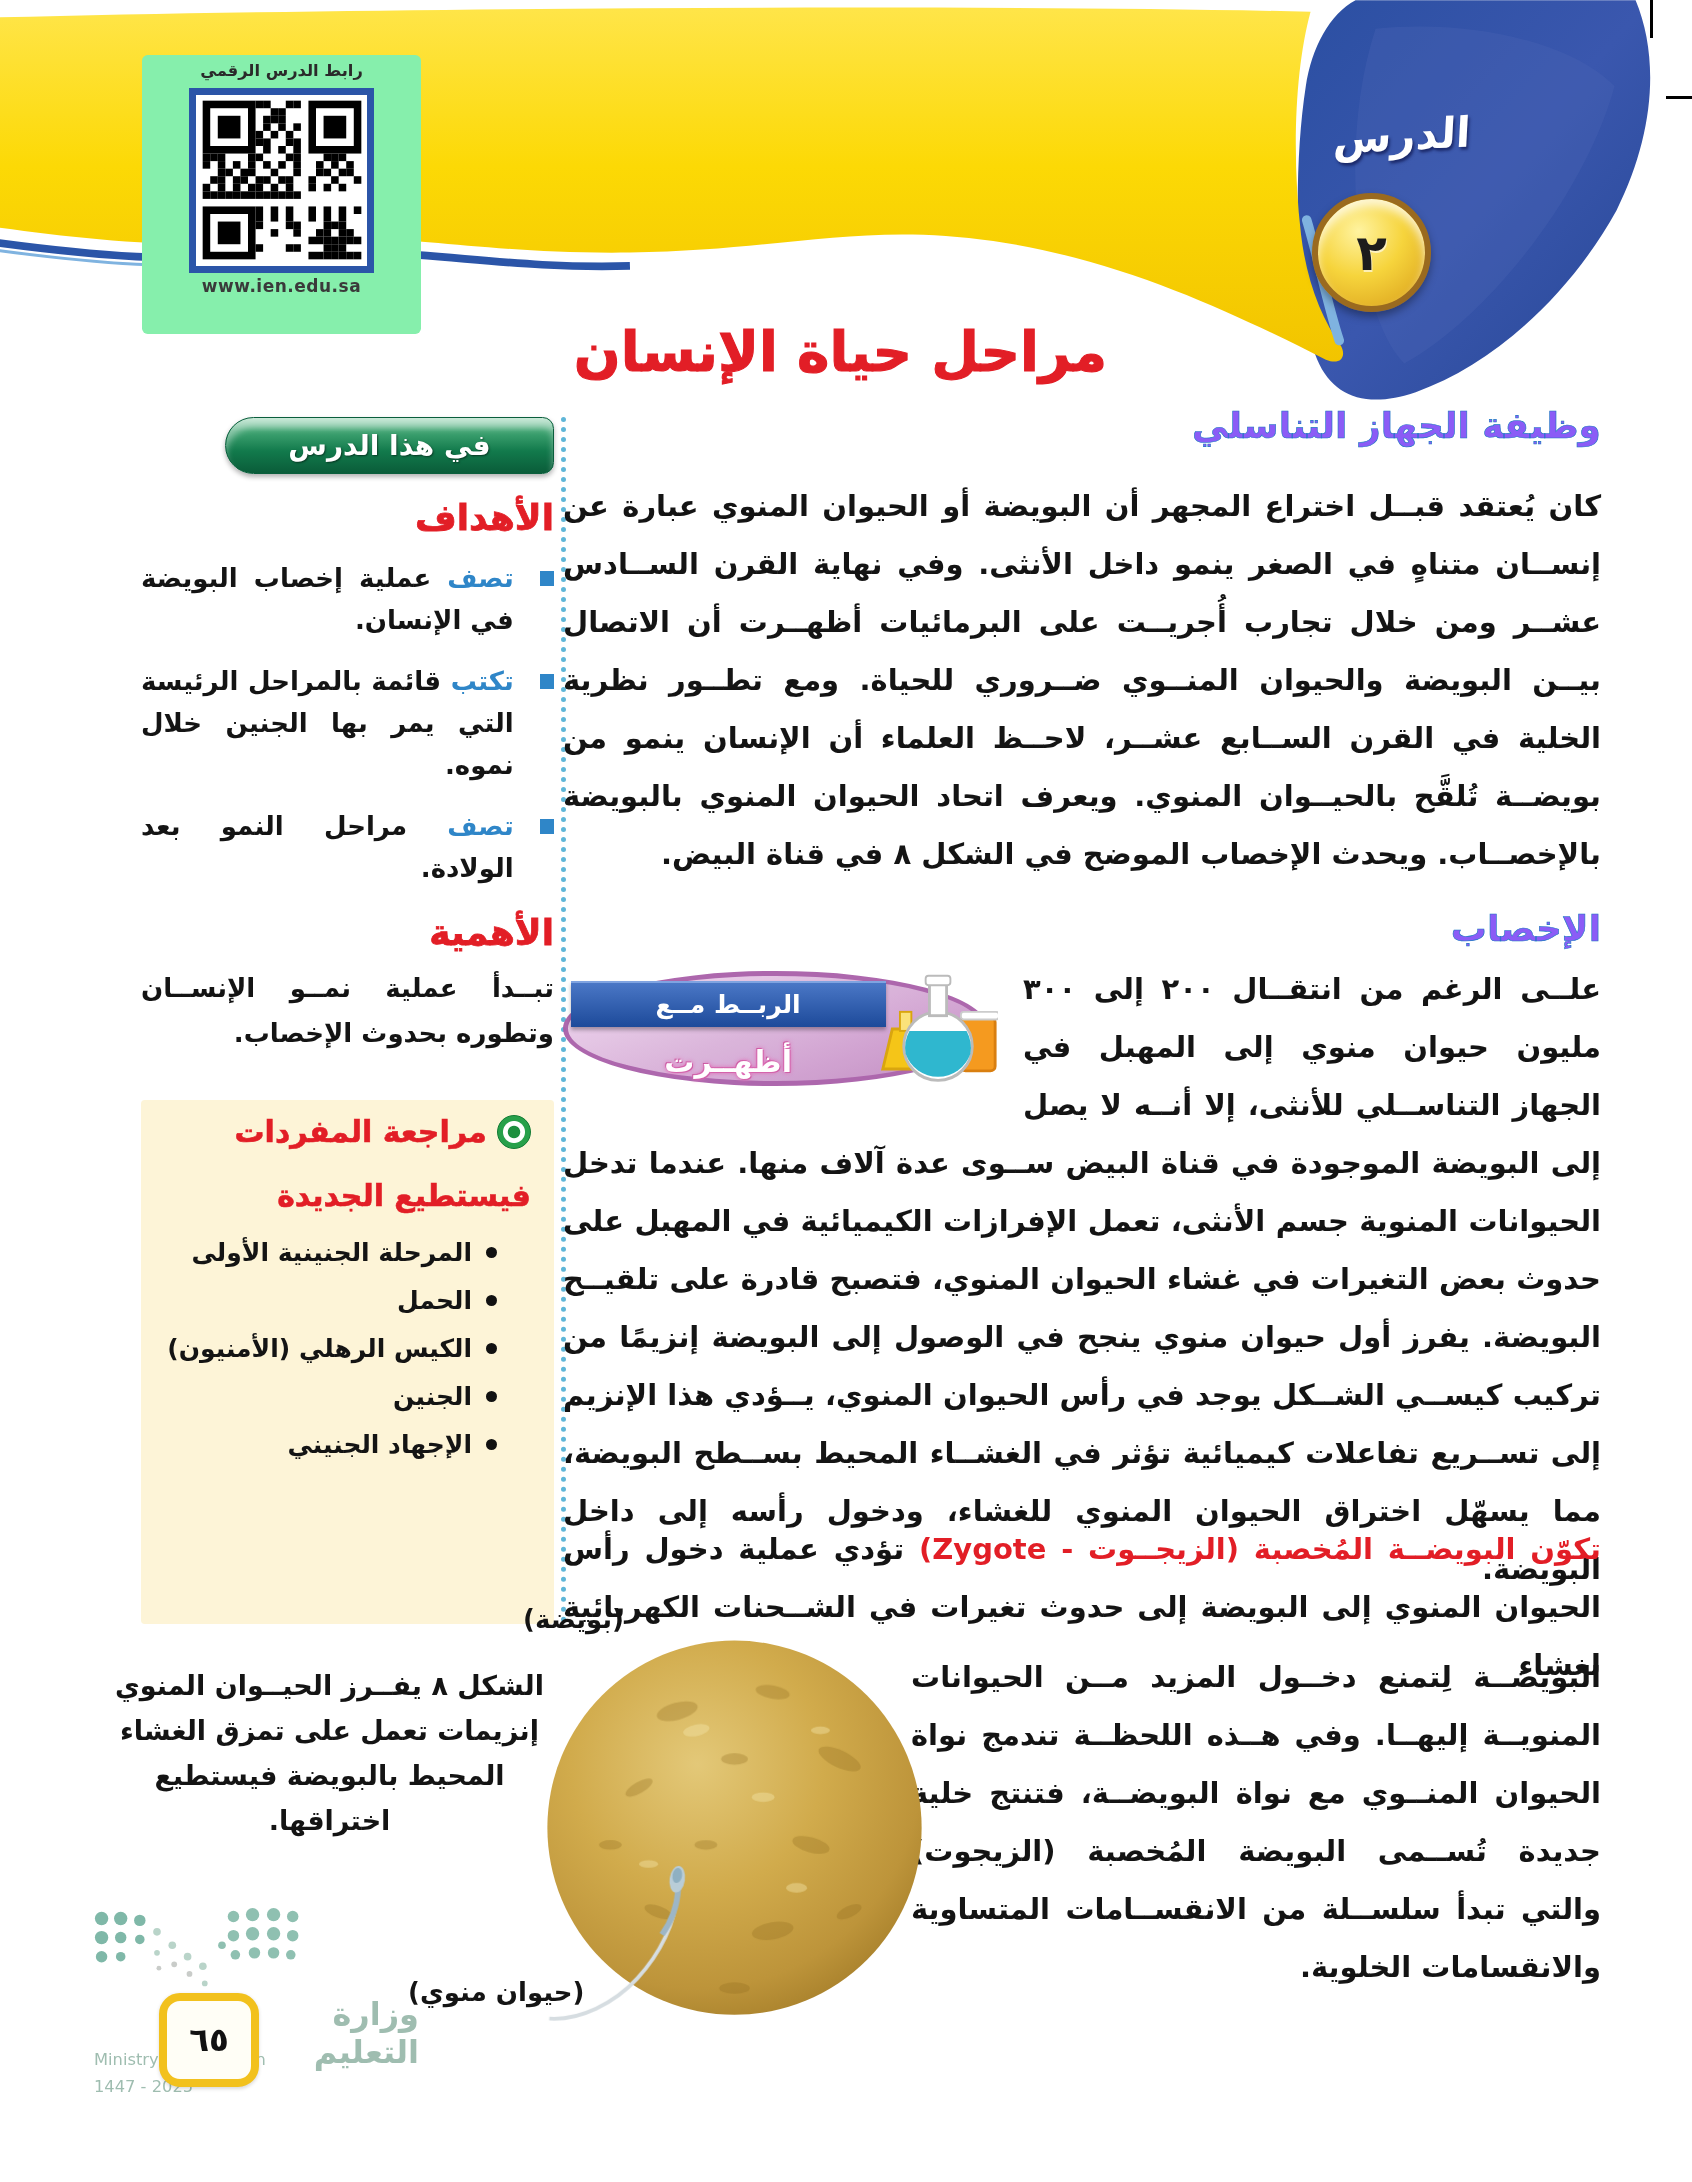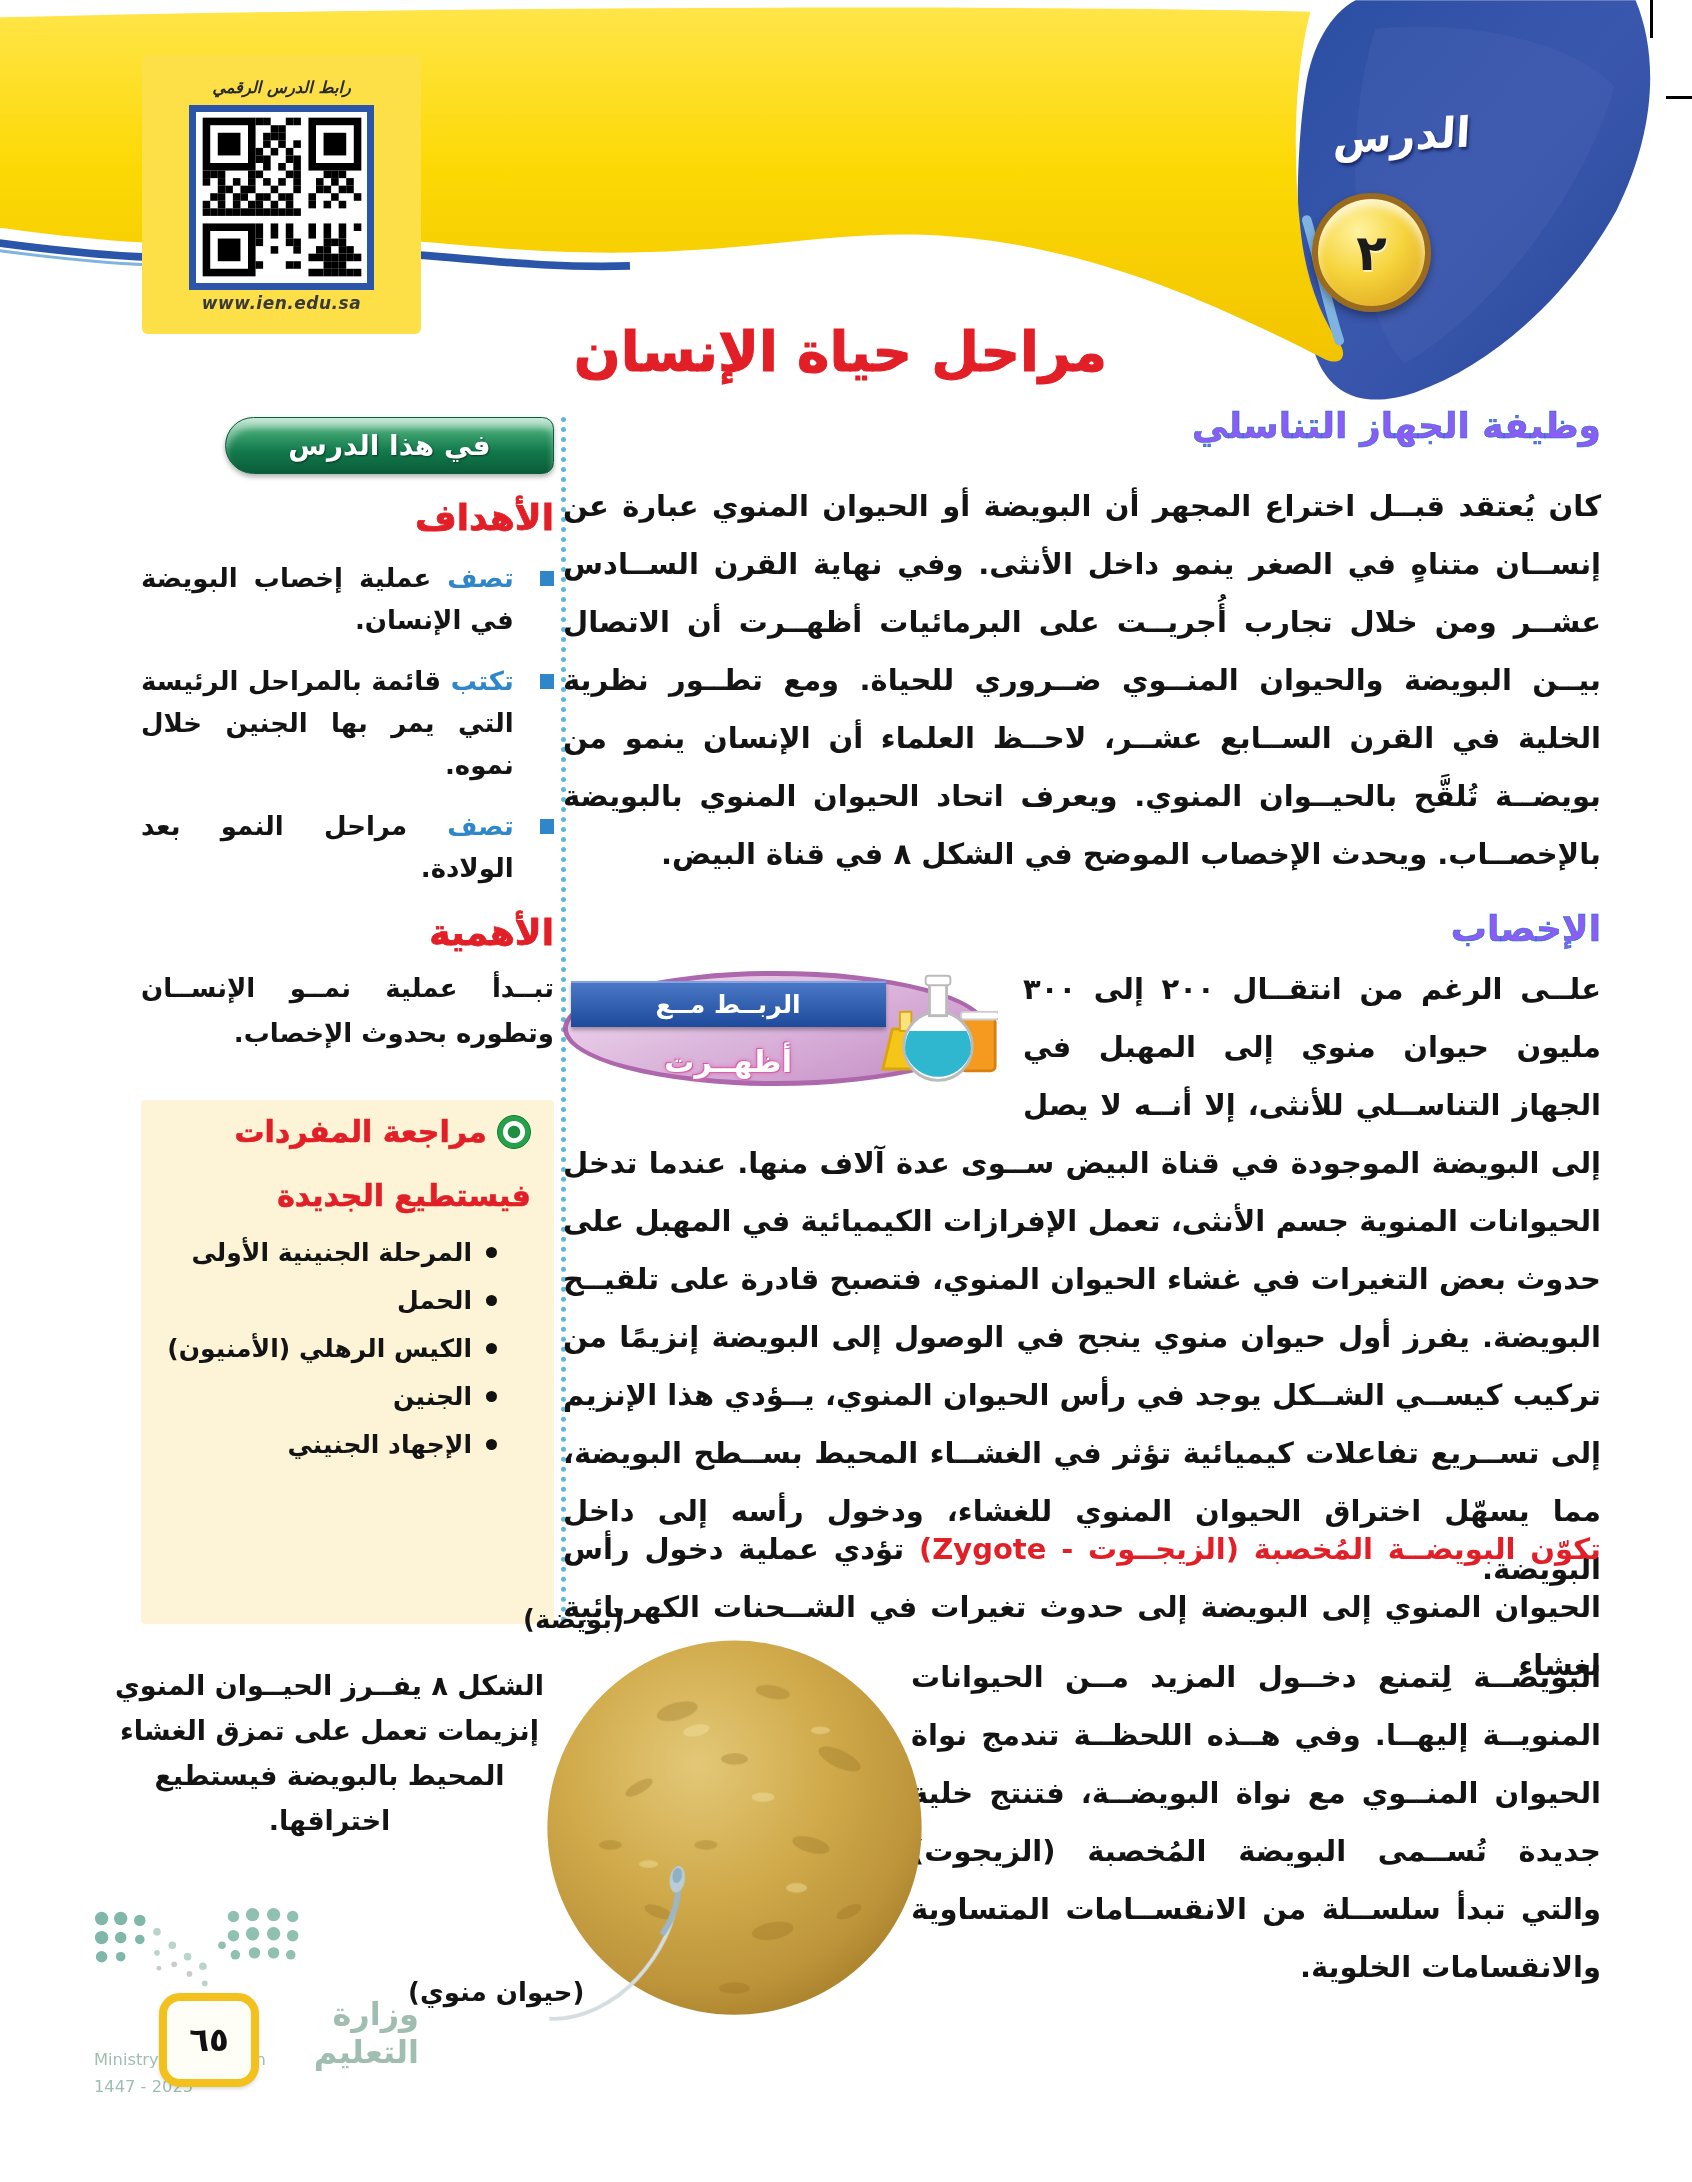--- a/index.html
+++ b/index.html
@@ -11,22 +11,22 @@
     color:#fff;font-size:42px;font-weight:bold;transform:skewX(-6deg) rotate(-3deg);
     text-shadow:1.9px 2.9px 2.9px rgba(20,30,90,.8);}
   #lesson-badge{position:absolute;left:1313px;top:193px;width:107px;height:107px;border-radius:50%;
     background:radial-gradient(circle at 38% 30%,#fff3a0 0%,#f6d43c 45%,#e0ab22 85%,#c68f1a 100%);
     border:6.7px solid #9a6a1f;box-shadow:inset 0 7.6px 9.6px rgba(255,255,255,.75),0 4.8px 8.6px rgba(0,0,0,.35);
     display:flex;align-items:center;justify-content:center;}
   #lesson-badge span{font-size:50px;font-weight:bold;color:#1c1c1c;text-shadow:1px 1.9px 0 rgba(255,255,255,.6);}
   .tickv{position:absolute;left:1651px;top:0;width:2.9px;height:38px;background:#000;}
   .tickh{position:absolute;left:1667px;top:96px;width:26px;height:2.9px;background:#000;}
   
-  #qr-card{position:absolute;left:143px;top:55px;width:279px;height:279px;background:#fde047;
-    border-radius:5.7px;text-align:center;padding-top:23px;box-sizing:border-box;font-style:italic;}
+  #qr-card{position:absolute;left:143px;top:55px;width:279px;height:279px;background:#86efac;
+    border-radius:5.7px;text-align:center;padding-top:6px;box-sizing:border-box;}
   #qr-label{font-size:16.3px;font-weight:bold;color:#2a2a2a;}
   #qr-frame{margin:7.6px auto 3.8px;width:185px;height:185px;border:7.6px solid #2b55a8;background:#fff;
     display:flex;align-items:center;justify-content:center;box-sizing:border-box;}
   #qr-url{font-size:17px;font-weight:bold;color:#3a3a3a;letter-spacing:0.5px;}
   
   #page-title{position:absolute;left:574px;top:283px;width:535px;text-align:center;
     font-size:55px;font-weight:bold;color:#e21e26;-webkit-text-stroke:1.1px #e21e26;}
   
   #divider{position:absolute;left:562px;top:417px;height:1206px;width:0;border-left:5.7px dotted #5fb6d8;}
   

